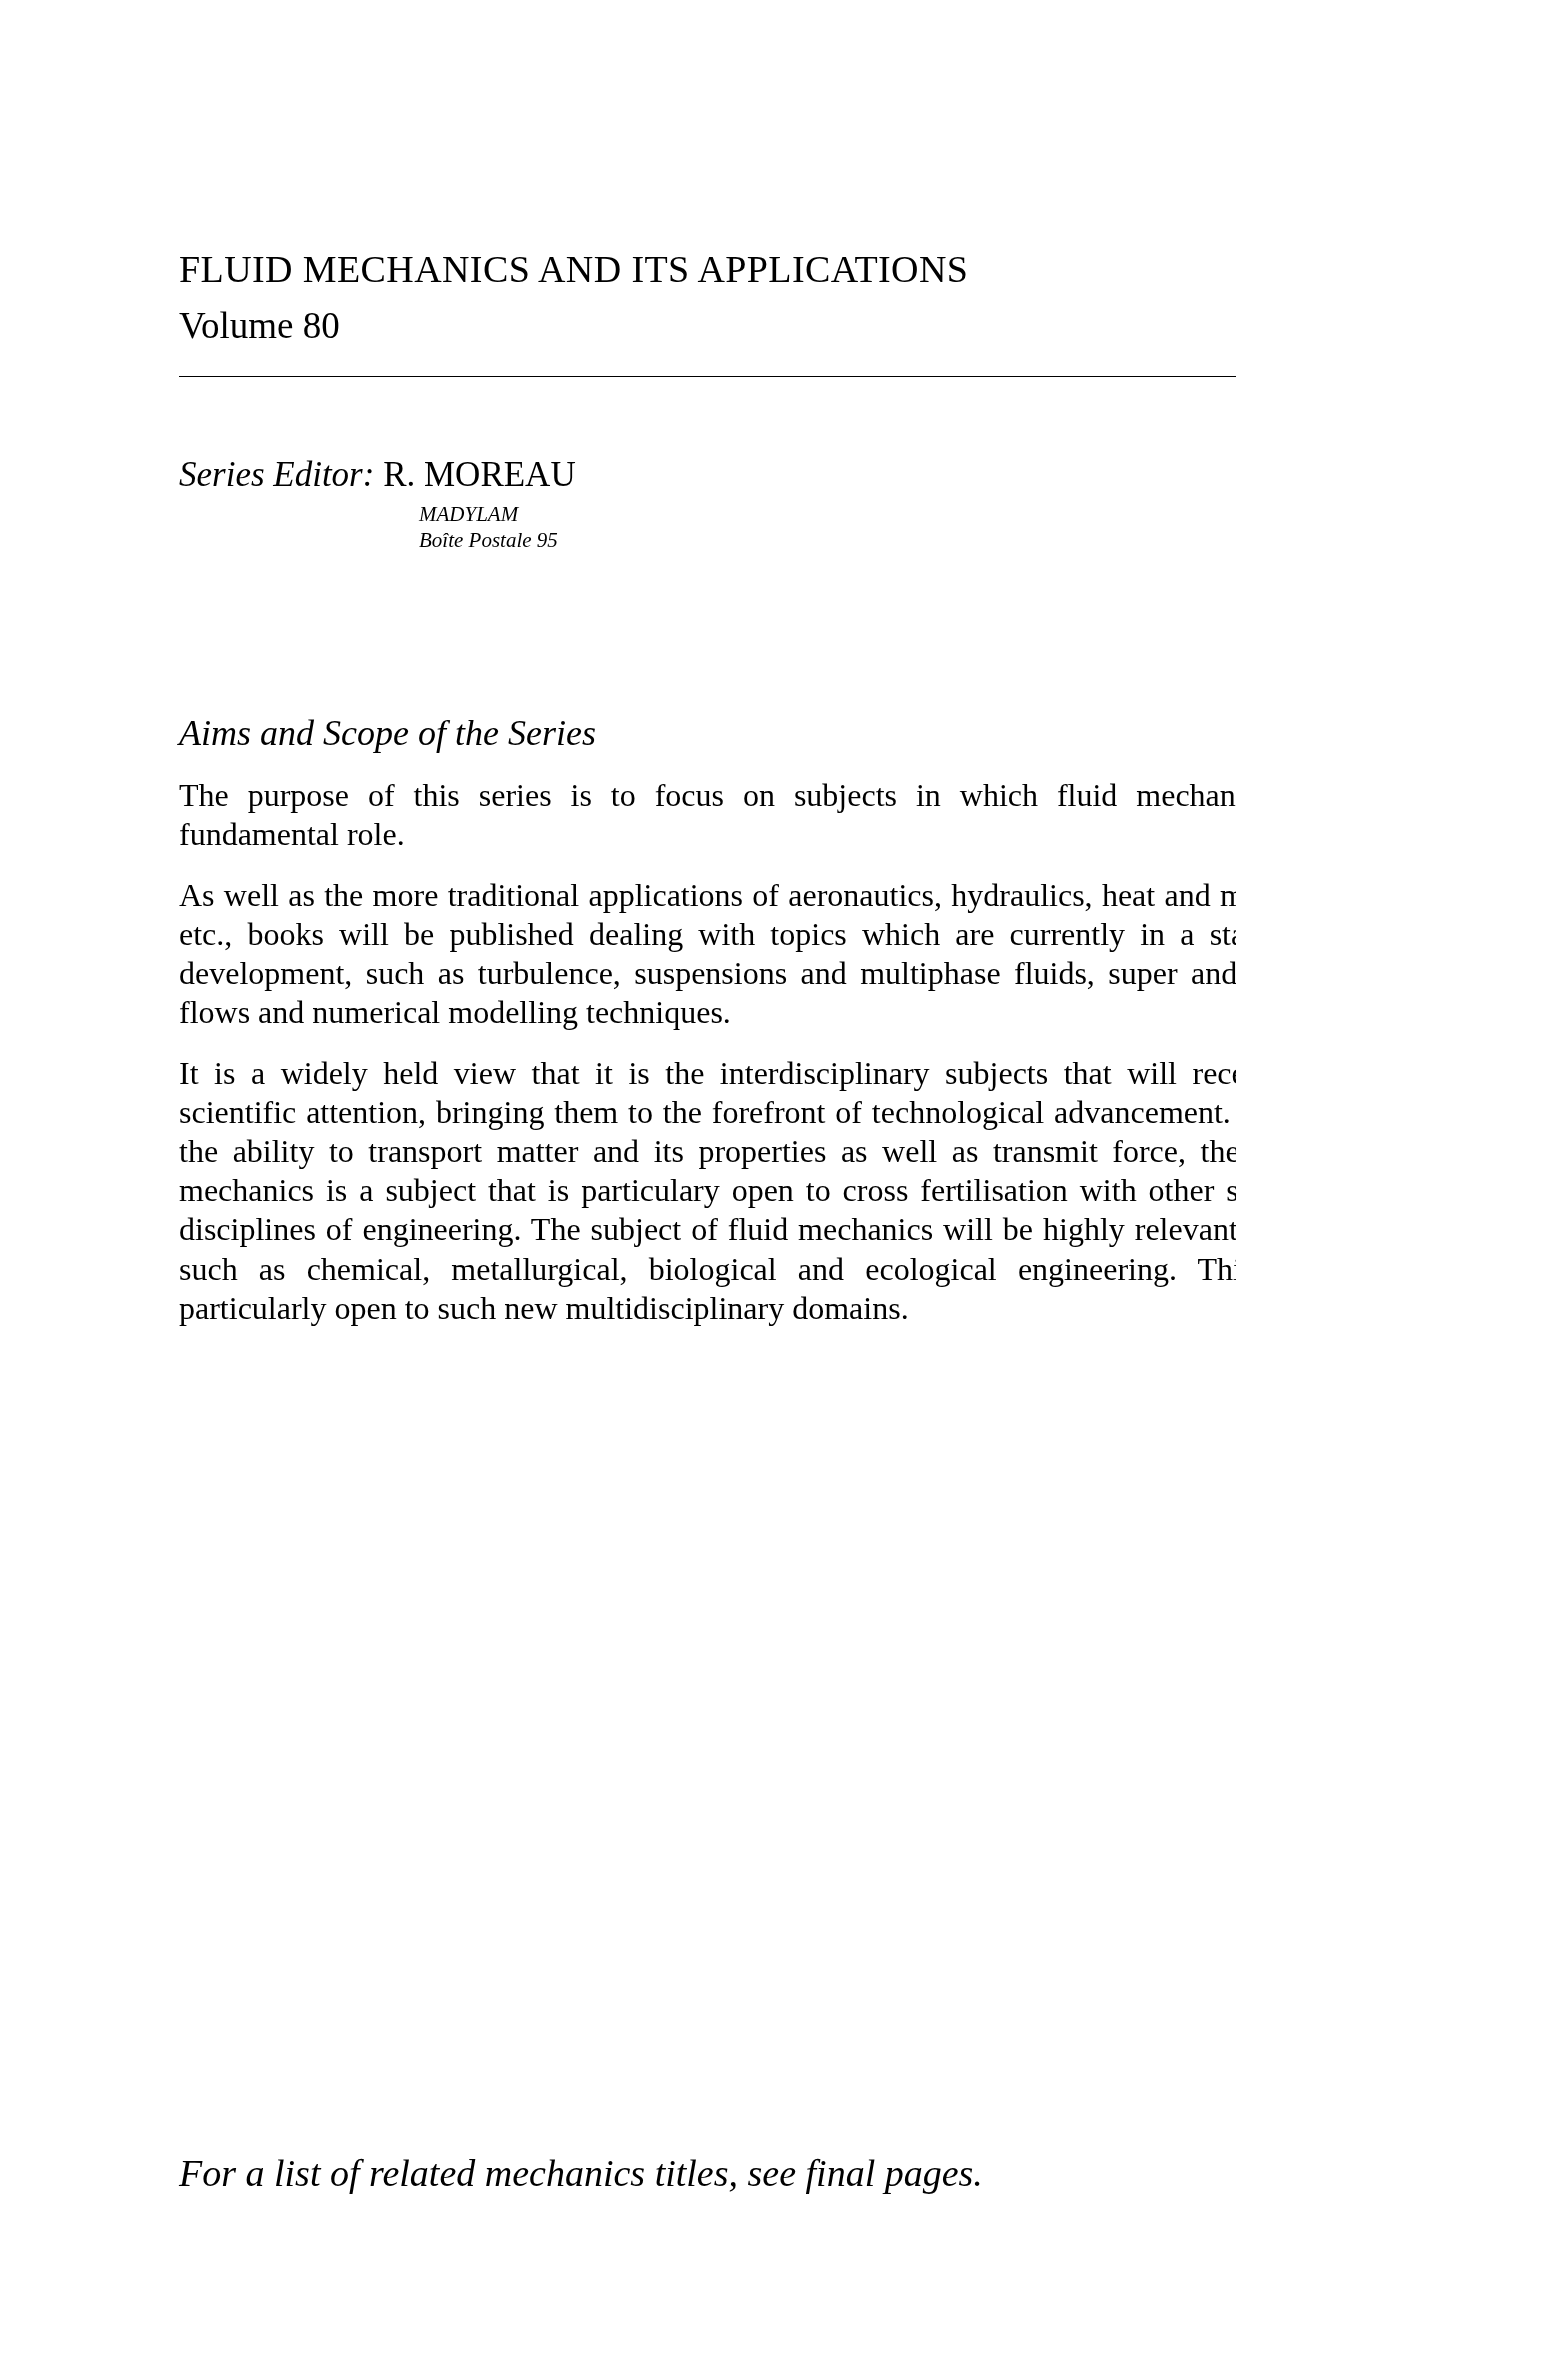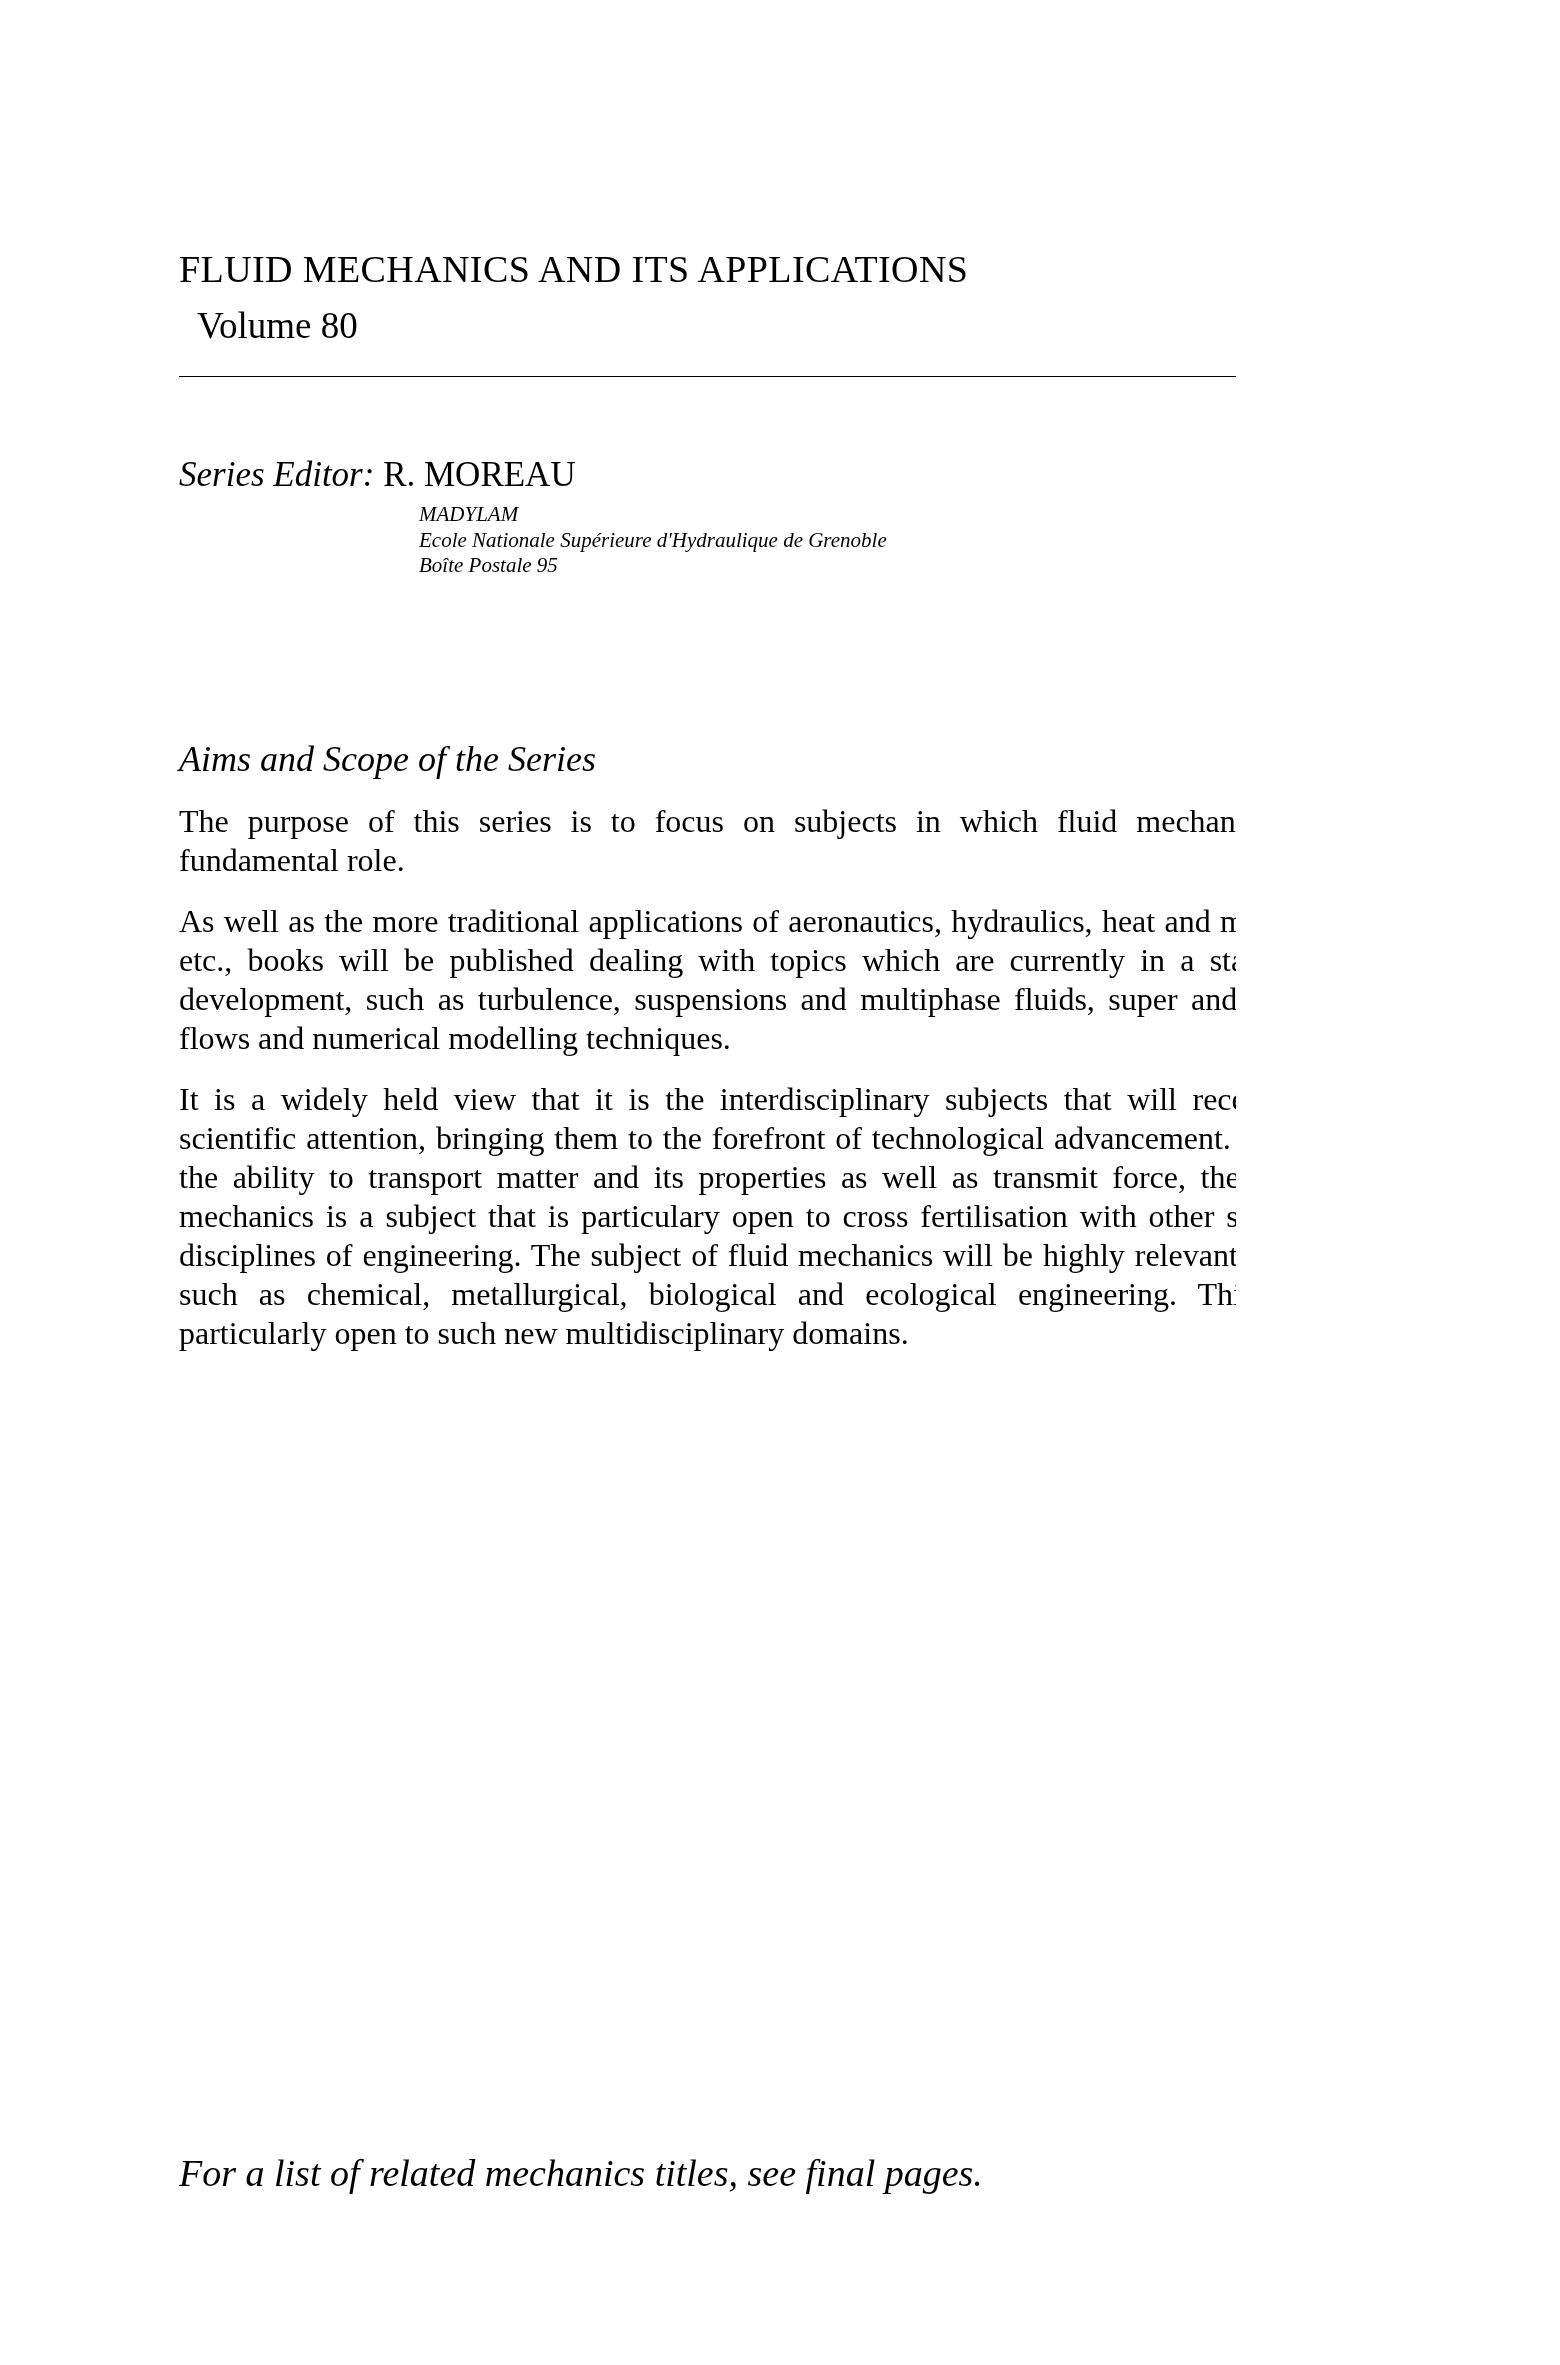--- a/index.html
+++ b/index.html
@@ -24,21 +24,21 @@
   }
   .series-title {
     margin: 0;
     padding-top: 249px;
     font-size: 38px;
     font-weight: normal;
     letter-spacing: 0.4px;
     line-height: 1.1;
   }
   .volume {
-    margin: 18px;
+    margin: 0;
     margin-top: 15.3px;
     font-size: 37px;
     font-weight: normal;
     line-height: 1.1;
   }
   .rule {
     border: none;
     border-top: 1.7px solid #000000;
     margin: 29px 0 0 0;
     width: 1202px;
@@ -99,21 +99,20 @@
     <hr class="rule">
 
     <div class="editor-line">
       <span class="editor-label">Series Editor:</span>
       <span> </span>
       <span class="editor-name">R. MOREAU</span>
     </div>
 
     <div class="affiliation">
       <div>MADYLAM</div>
-      <div>Ecole Nationale Supérieure d'Hydraulique de Grenoble</div>
       <div>Boîte Postale 95</div>
     </div>
 
     <h2 class="aims-heading">Aims and Scope of the Series</h2>
 
     <div class="aims-paragraphs">
       <p>The purpose of this series is to focus on subjects in which fluid mechanics plays a fundamental role.</p>
       <p>As well as the more traditional applications of aeronautics, hydraulics, heat and mass transfer etc., books will be published dealing with topics which are currently in a state of rapid development, such as turbulence, suspensions and multiphase fluids, super and hypersonic flows and numerical modelling techniques.</p>
       <p>It is a widely held view that it is the interdisciplinary subjects that will receive intense scientific attention, bringing them to the forefront of technological advancement. Fluids have the ability to transport matter and its properties as well as transmit force, therefore fluid mechanics is a subject that is particulary open to cross fertilisation with other sciences and disciplines of engineering. The subject of fluid mechanics will be highly relevant in domains such as chemical, metallurgical, biological and ecological engineering. This series is particularly open to such new multidisciplinary domains.</p>
     </div>

